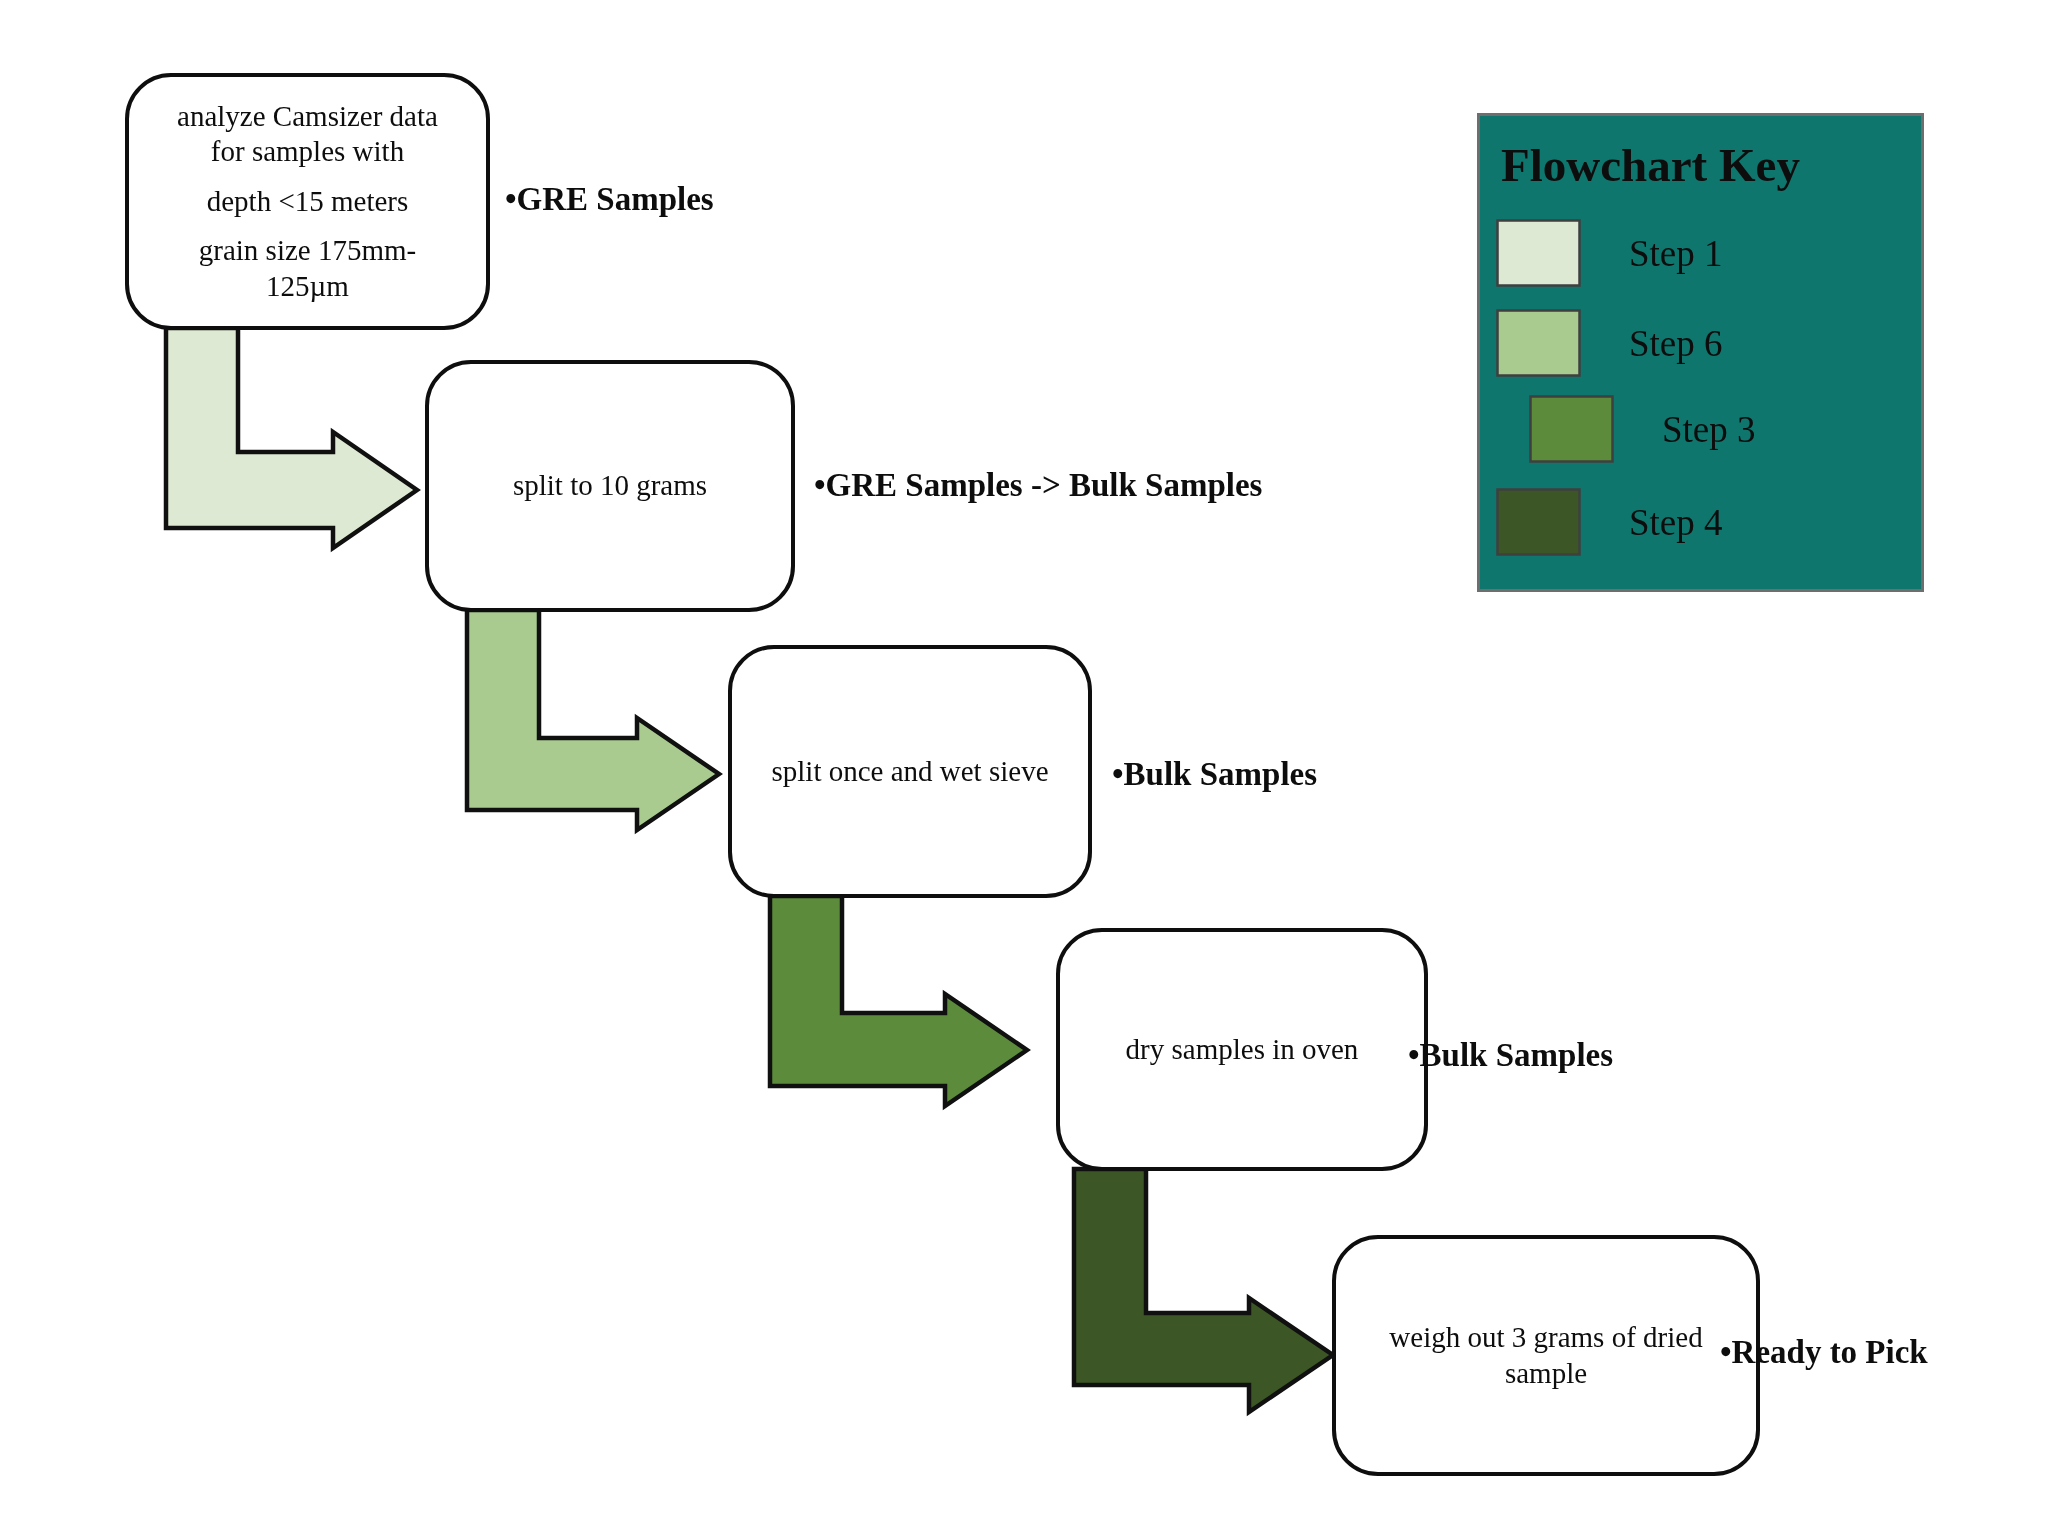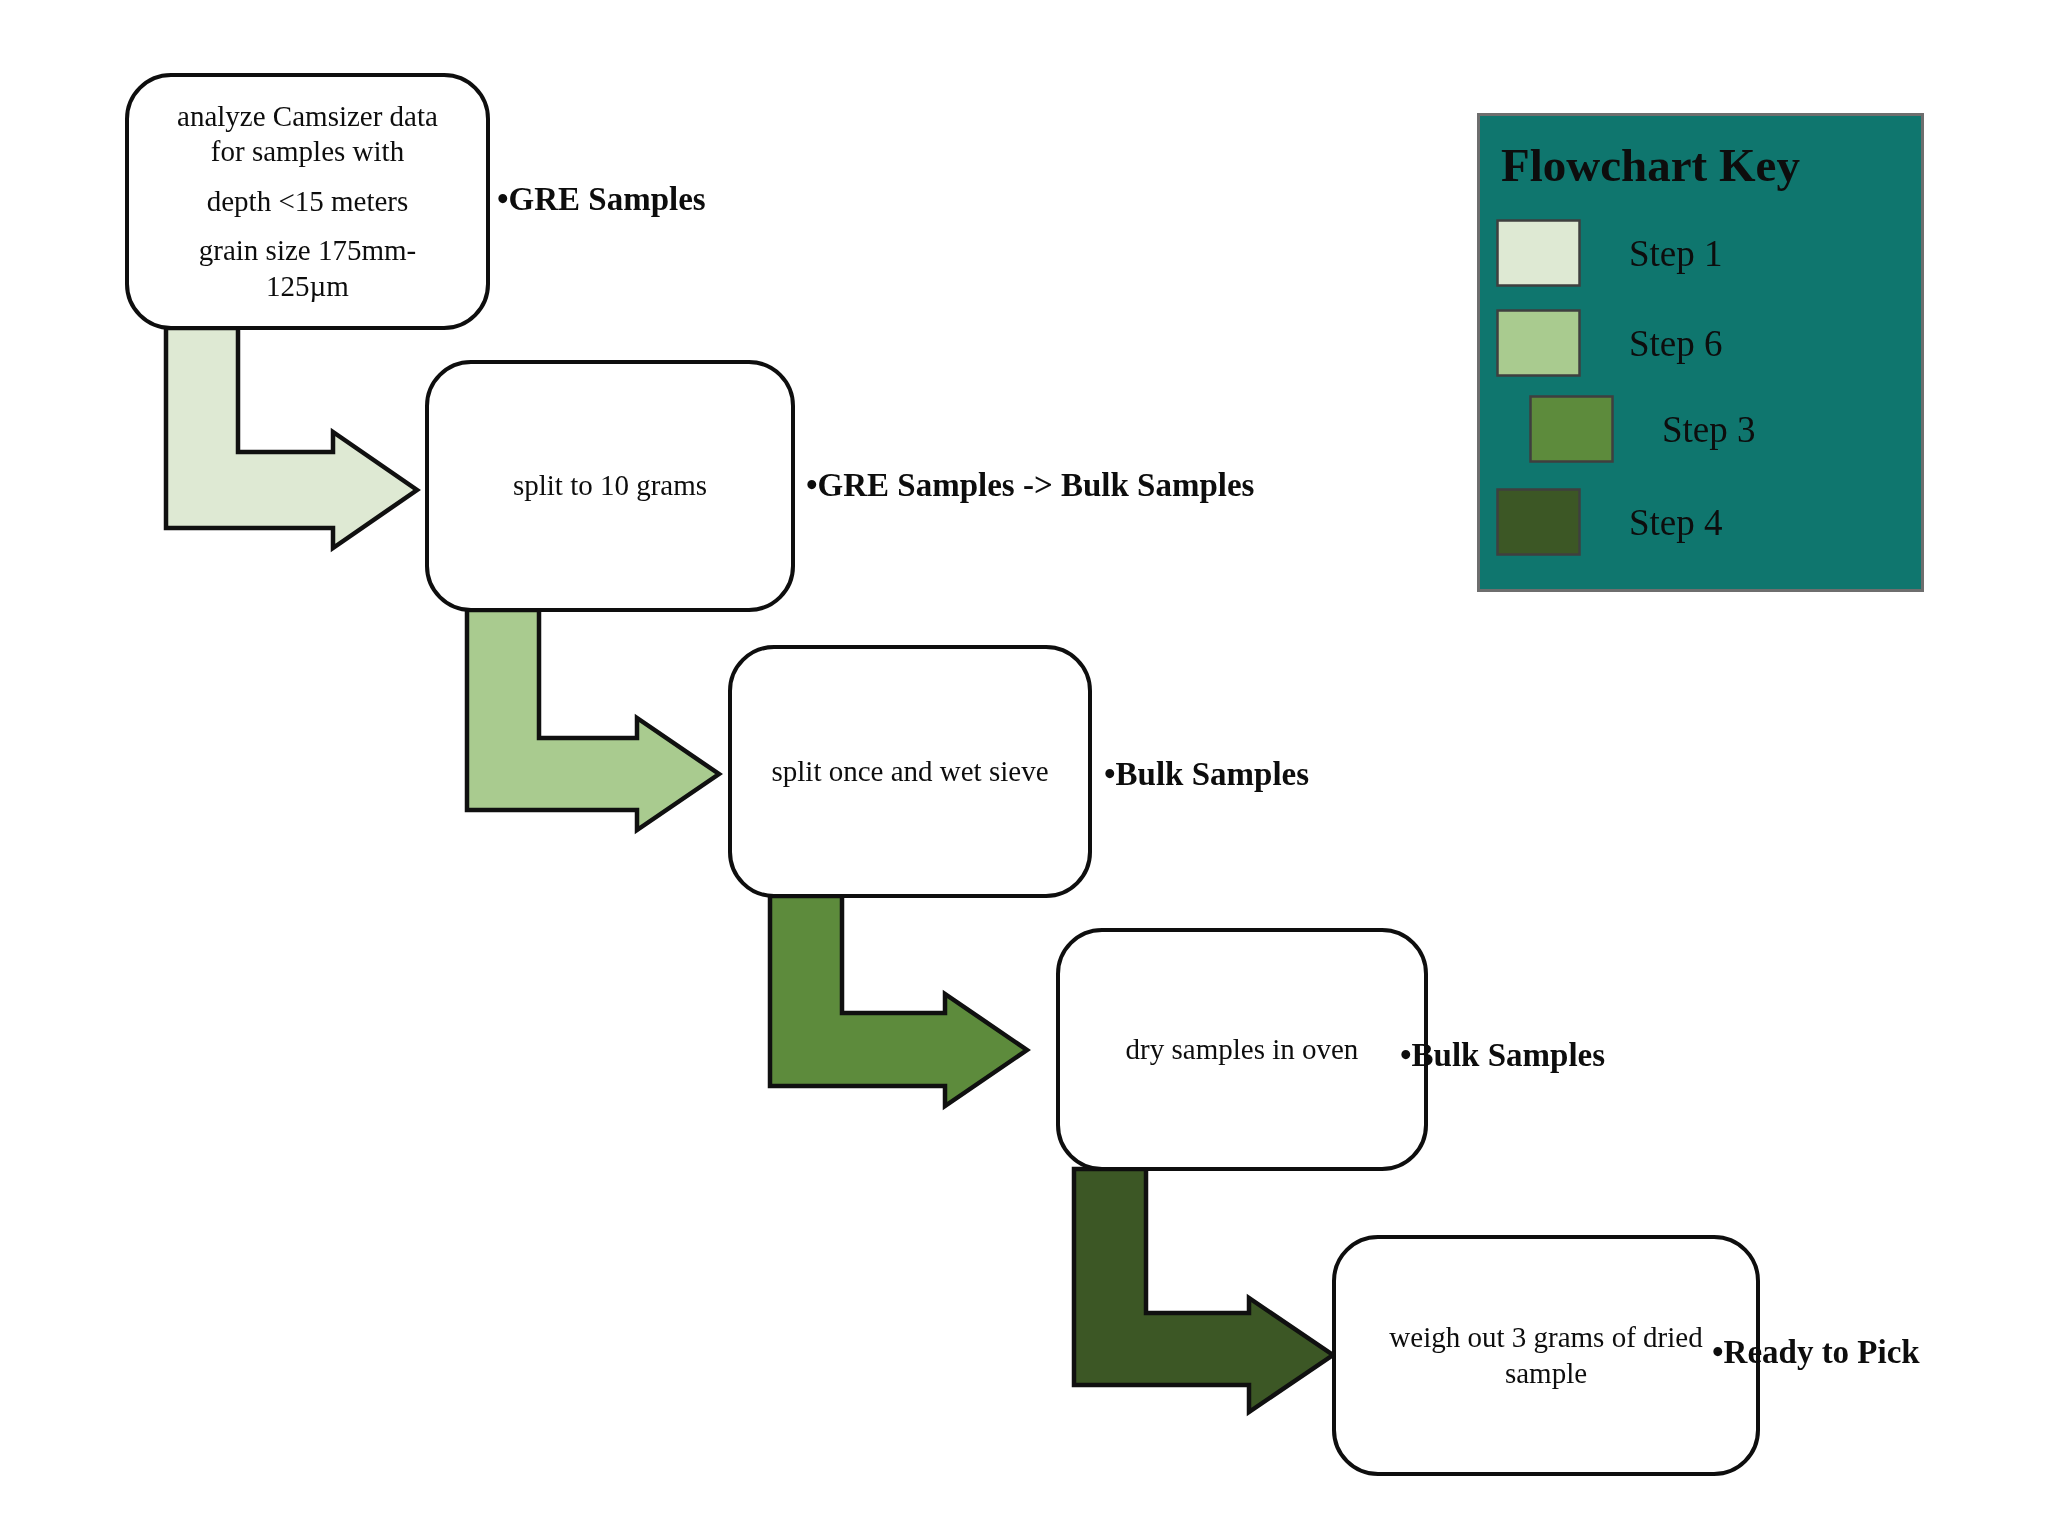--- a/index.html
+++ b/index.html
@@ -17,21 +17,21 @@
               text-align: center; font-size: 29px; line-height: 1.22; }
   .flow-box p { margin: 7px 0; }
 
   .b1 { left: 125px; top: 73px;  width: 365px; height: 257px; padding: 0 40px; }
   .b2 { left: 425px; top: 360px; width: 370px; height: 252px; padding: 0 16px; }
   .b3 { left: 728px; top: 645px; width: 364px; height: 253px; padding: 0 4px; }
   .b4 { left: 1028px; top: 928px; width: 372px; height: 243px; padding: 16px 16px; margin-left: 28px; }
   .b5 { left: 1332px; top: 1235px; width: 428px; height: 241px; padding: 0 38px; }
 
   .side-label { position: absolute; transform: translateY(-50%);
-                font-weight: bold; font-size: 33px; white-space: nowrap; }
+                font-weight: bold; font-size: 33px; white-space: nowrap; margin-left: 8px; }
   .l1 { left: 497px;  top: 199px; }
   .l2 { left: 806px;  top: 485px; }
   .l3 { left: 1104px; top: 774px; }
   .l4 { left: 1400px; top: 1055px; }
   .l5 { left: 1712px; top: 1352px; text-align: center; }
 
   .legend { position: absolute; left: 1477px; top: 113px; width: 447px; height: 479px;
             box-sizing: border-box; border: 3px solid #6e6e6e; background: #0f766e; }
   .legend-title { position: absolute; left: 21px; top: 22px;
                   font-weight: bold; font-size: 47px; white-space: nowrap; }

